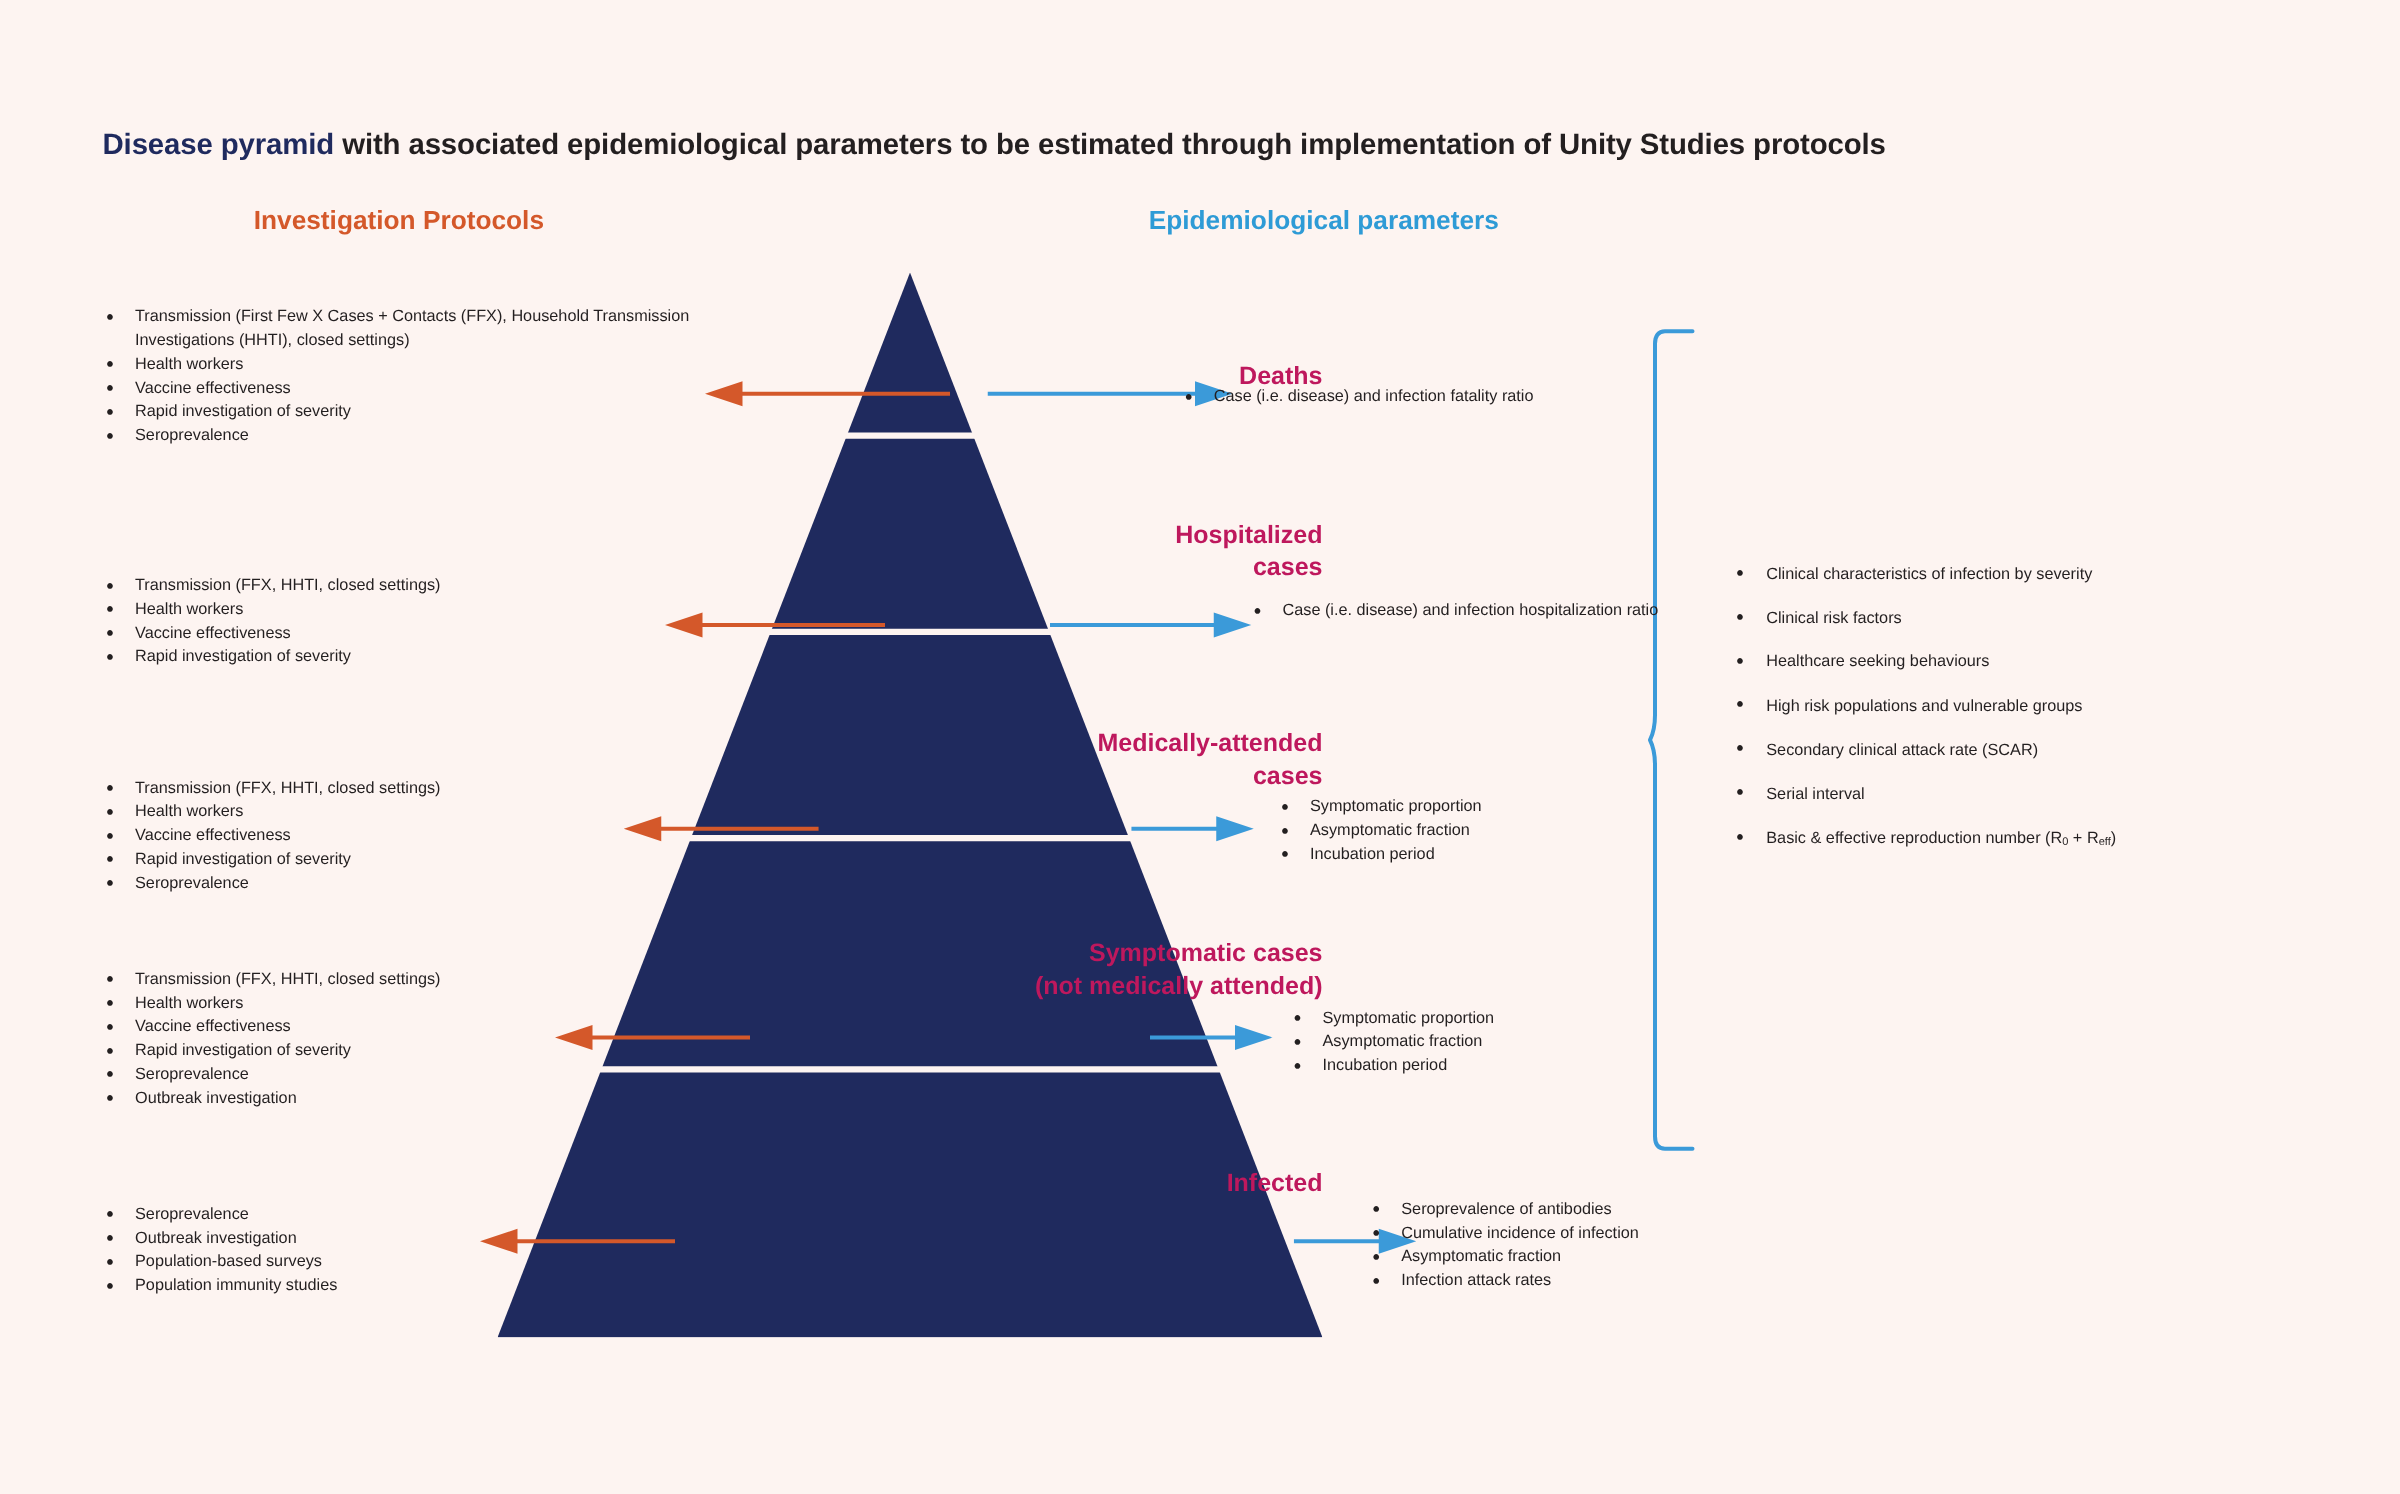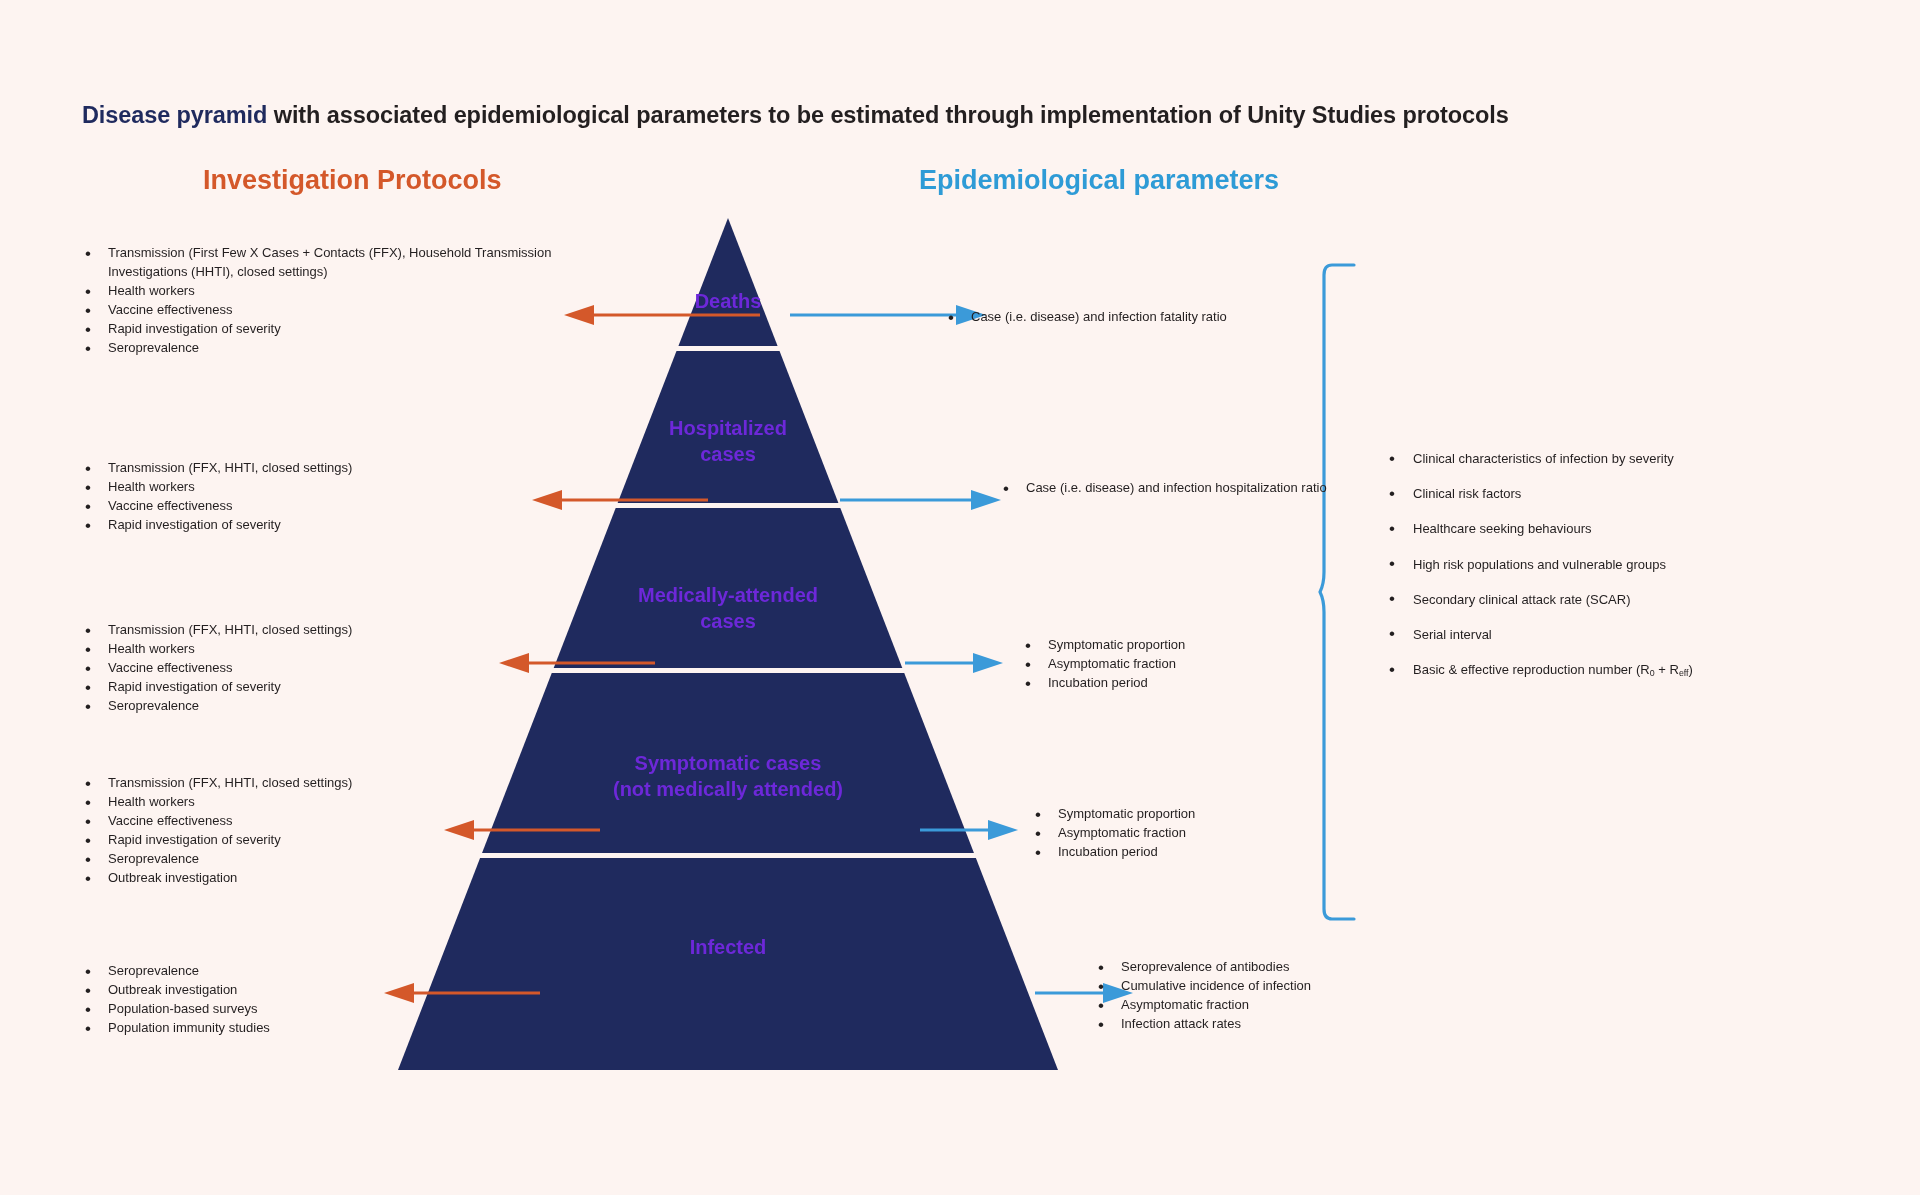--- a/index.html
+++ b/index.html
@@ -30,21 +30,21 @@
     letter-spacing: -0.1px;
     white-space: nowrap;
     color: #231f20;
     margin-top: 44px;
   }
   .title .hl { color: #1f2a5e; }
 
   
   .col-head {
     position: absolute;
-    font-size: 27px;
+    font-size: 21px;
     font-weight: bold;
     white-space: nowrap;
   }
   .col-head.left  { left: 203px; top: 165px; color: #d4582a; }
   .col-head.right { left: 919px; top: 165px; color: #2e9bd6; }
 
   
   .blist {
     position: absolute;
     margin: 0;
@@ -107,22 +107,22 @@
   #pyramid {
     position: absolute;
     left: 398px;
     top: 218px;
     width: 660px;
     height: 852px;
   }
   .tier-label {
     position: absolute;
     width: 100%;
-    text-align: center;
-    color: #6d28d9;
+    text-align: right;
+    color: #be185d;
     font-weight: bold;
     font-size: 20px;
     line-height: 26px;
     pointer-events: none;
   }
   #tl-deaths      { top: 70px; }
   #tl-hosp        { top: 197px; }
   #tl-med         { top: 364px; }
   #tl-symp        { top: 532px; }
   #tl-inf         { top: 716px; }

